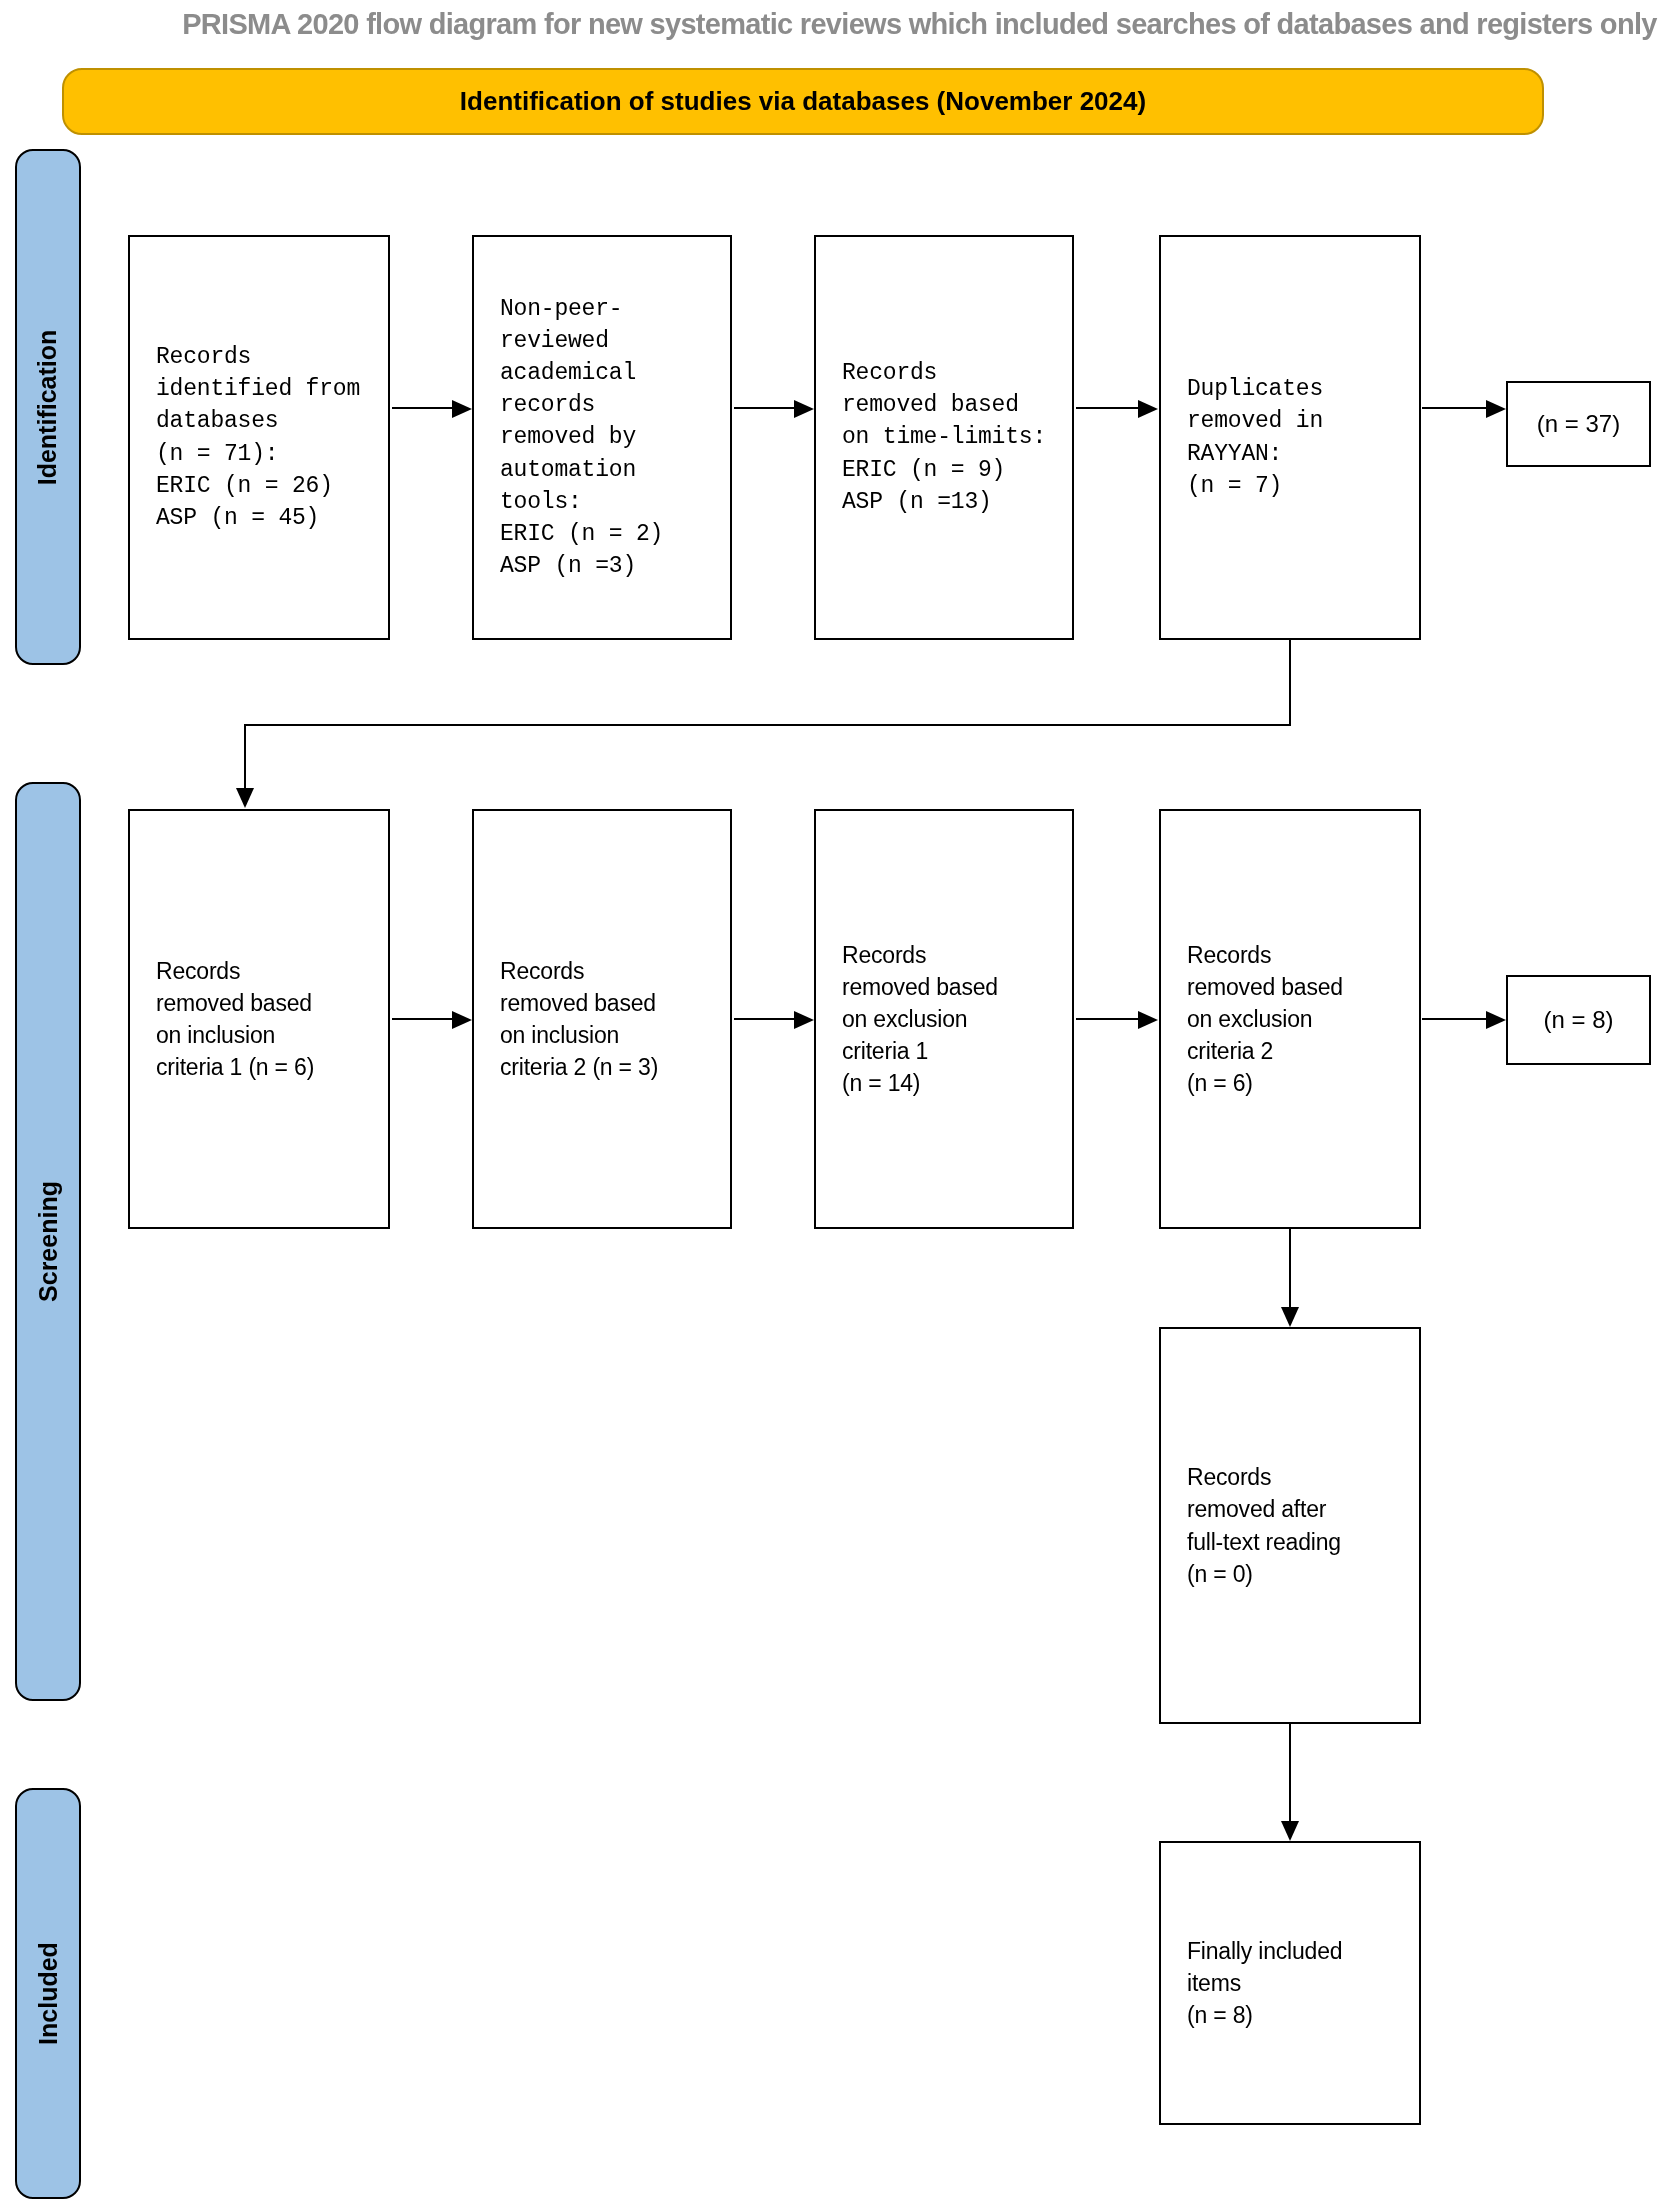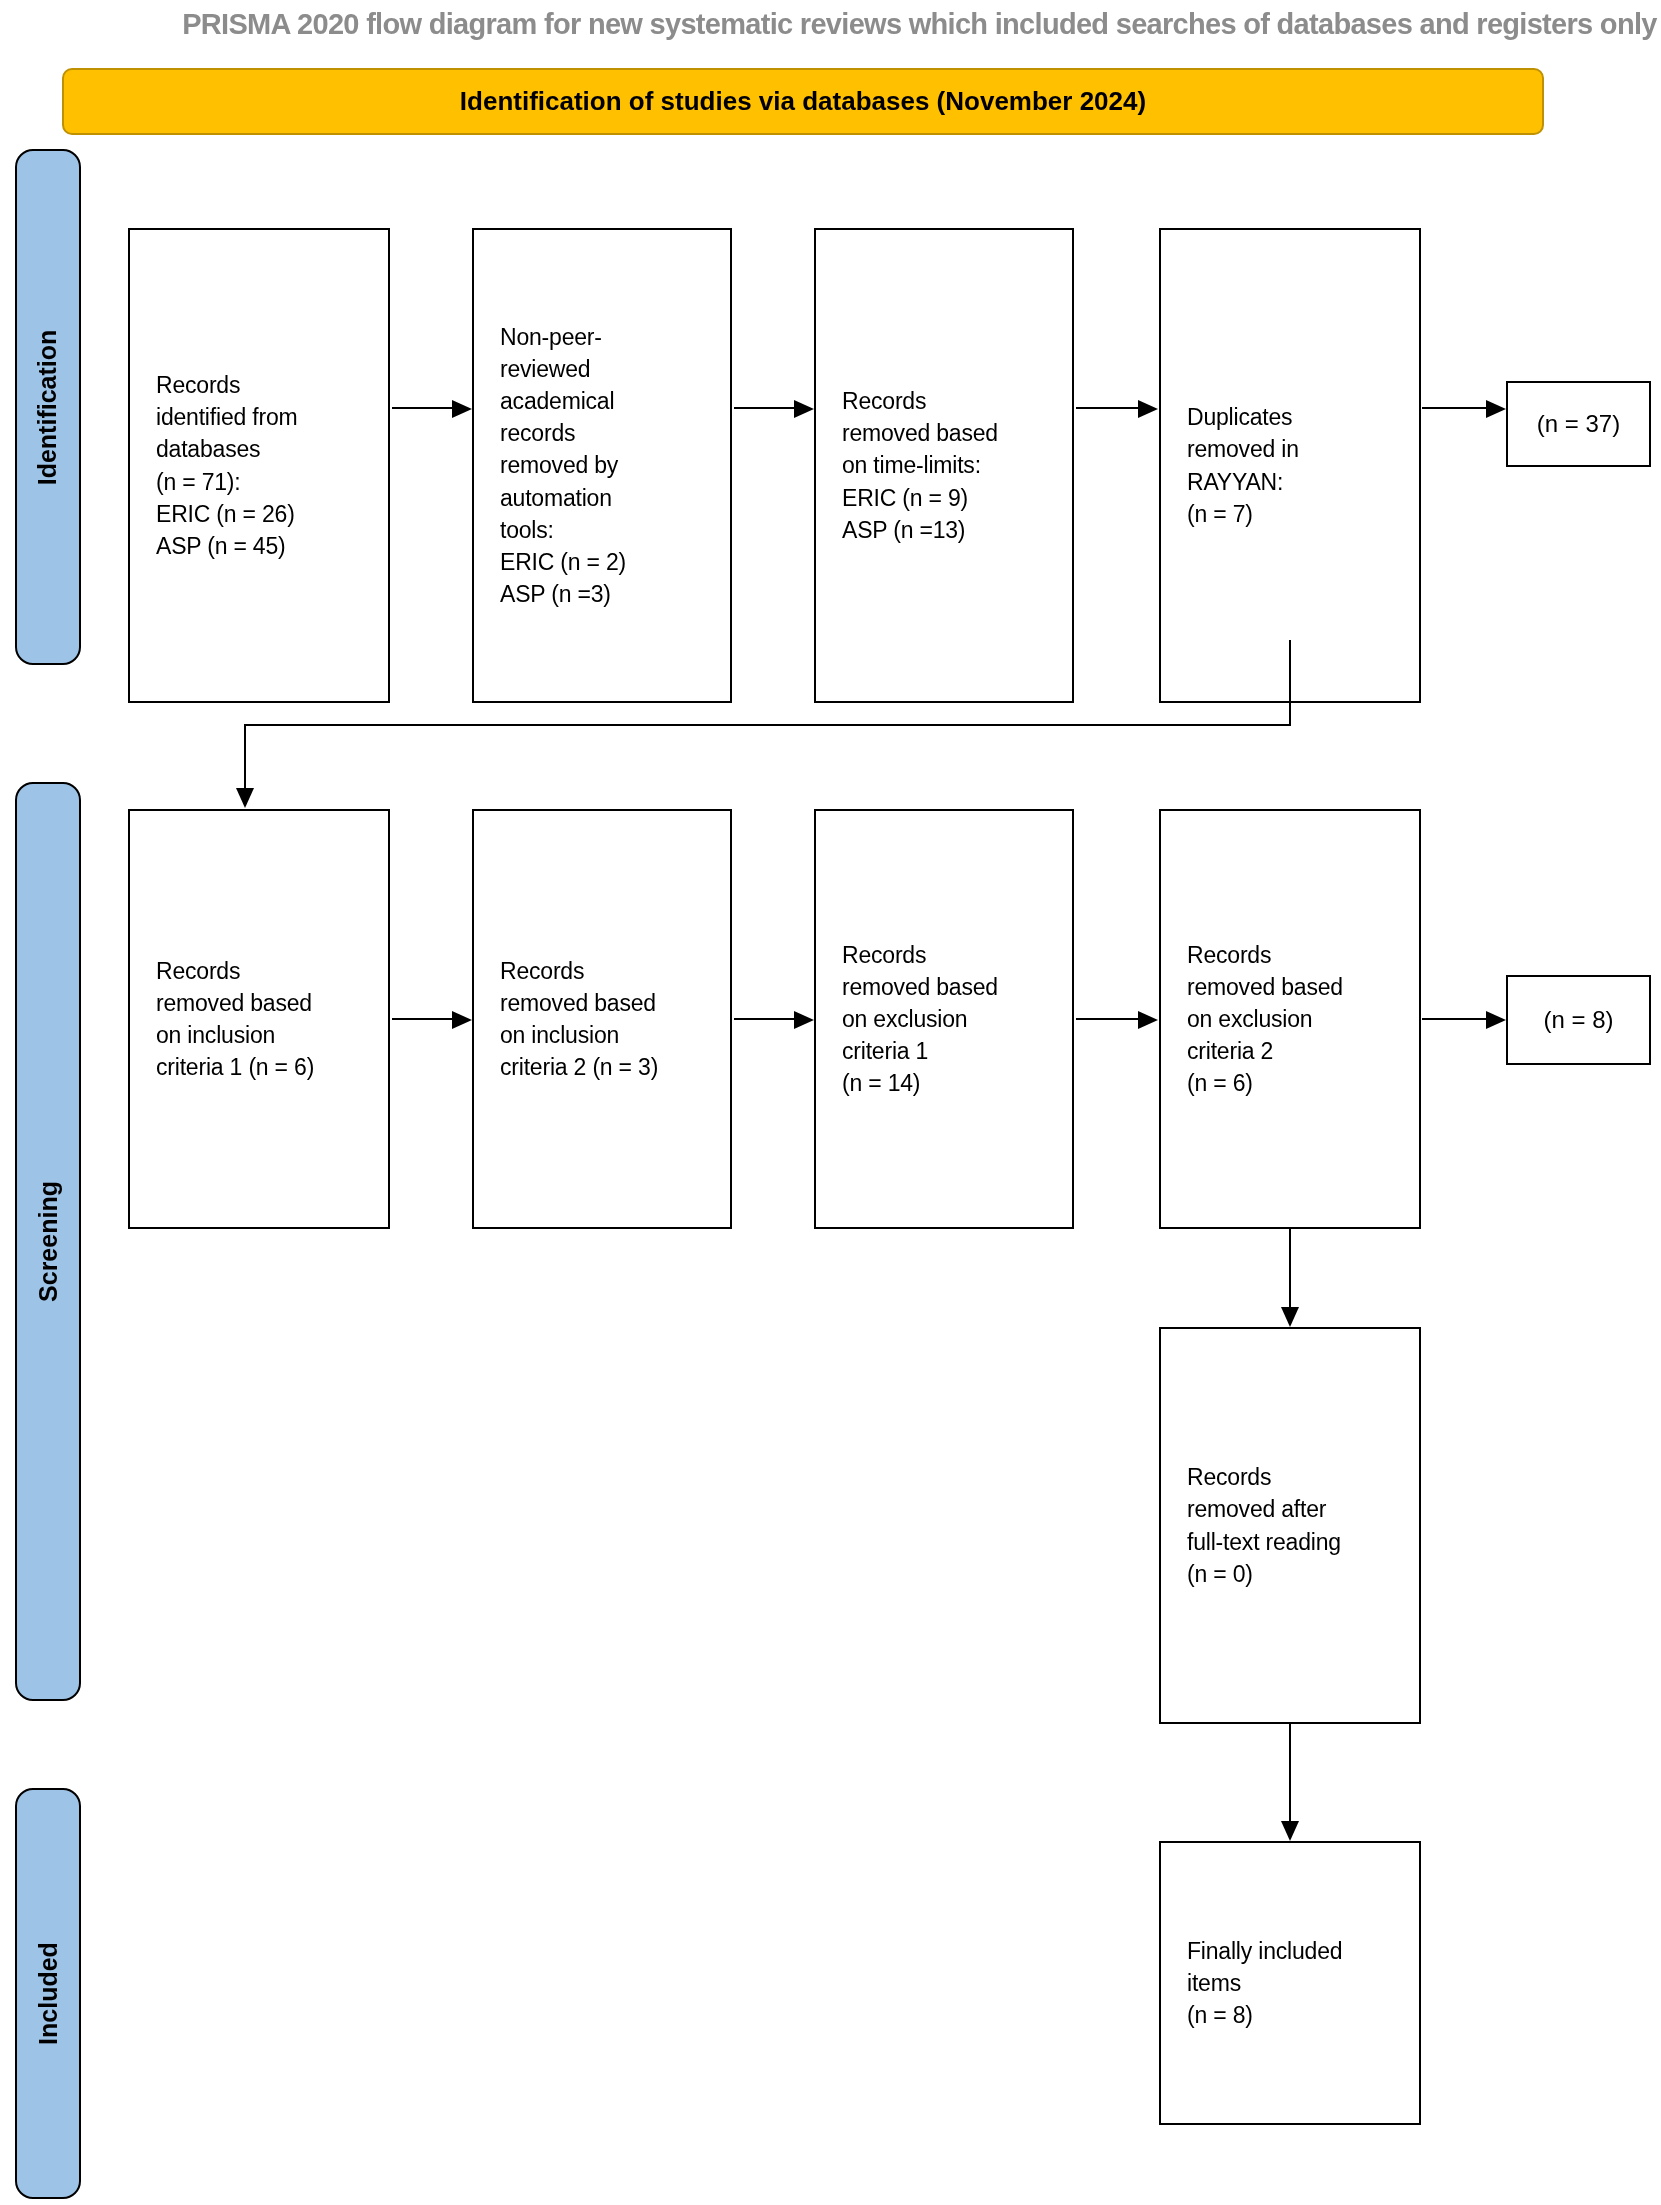--- a/index.html
+++ b/index.html
@@ -20,21 +20,21 @@
     font-family:"Liberation Sans","DejaVu Sans",sans-serif;color:var(--text);
   }
   .title{
     position:absolute;left:13.7px;top:8.2px;width:1643px;
     font-size:29px;font-weight:bold;letter-spacing:-0.7px;white-space:nowrap;
     color:var(--title-color);
     text-align:right;
   }
   .banner{
     position:absolute;left:62px;top:68px;width:1482px;height:67px;
-    background:var(--banner-fill);border:2.7px solid var(--banner-border);border-radius:10px;
+    background:var(--banner-fill);border:2.7px solid var(--banner-border);border-radius:20px;
     display:flex;align-items:center;justify-content:center;
   }
   .banner span{font-size:26px;font-weight:bold;color:#000;}
   .stage{
     position:absolute;left:15px;width:66px;
     background:var(--stage-fill);border:2.7px solid #000;border-radius:18px;
     display:flex;align-items:center;justify-content:center;
   }
   .stage span{
     transform:rotate(-90deg);white-space:nowrap;
@@ -46,21 +46,21 @@
   .box{
     position:absolute;background:var(--box-fill);border:2.7px solid var(--box-border);
     display:flex;align-items:center;
   }
   .box .box-text{
     white-space:pre-line;font-size:23px;line-height:1.40;letter-spacing:-0.2px;
     padding:6.8px 11px 6.8px 26px;text-align:left;
   }
   .c1{left:128px;width:262px;} .c2{left:472px;width:260px;}
   .c3{left:814px;width:260px;} .c4{left:1159px;width:262px;}
-  .r1{top:228px;height:475px;} .r2{top:809px;height:420px;}
+  .r1{top:235px;height:405px;font-family:Liberation Mono, monospace;} .r2{top:809px;height:420px;}
   .box-fulltext{top:1327px;height:397px;}
   .box-finally{top:1841px;height:284px;}
   .sidebox{
     position:absolute;left:1506px;width:145px;background:var(--box-fill);
     border:2.1px solid var(--box-border);display:flex;align-items:center;justify-content:center;
   }
   .sidebox .box-text{font-size:24px;white-space:pre-line;text-align:center;padding:2.7px;}
   .sidebox-n37{top:381px;height:86px;}
   .sidebox-n8{top:975px;height:90px;}
   .hline{position:absolute;height:2.1px;background:var(--arrow);}

